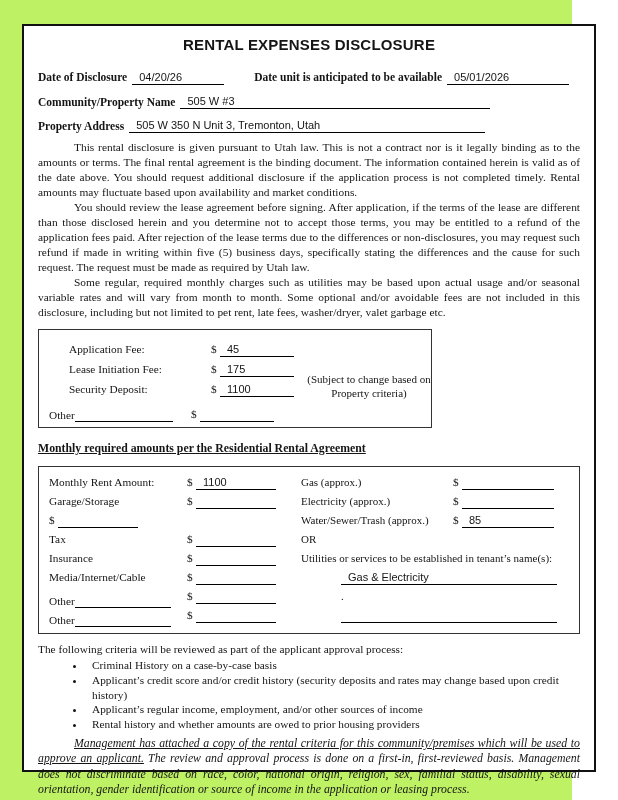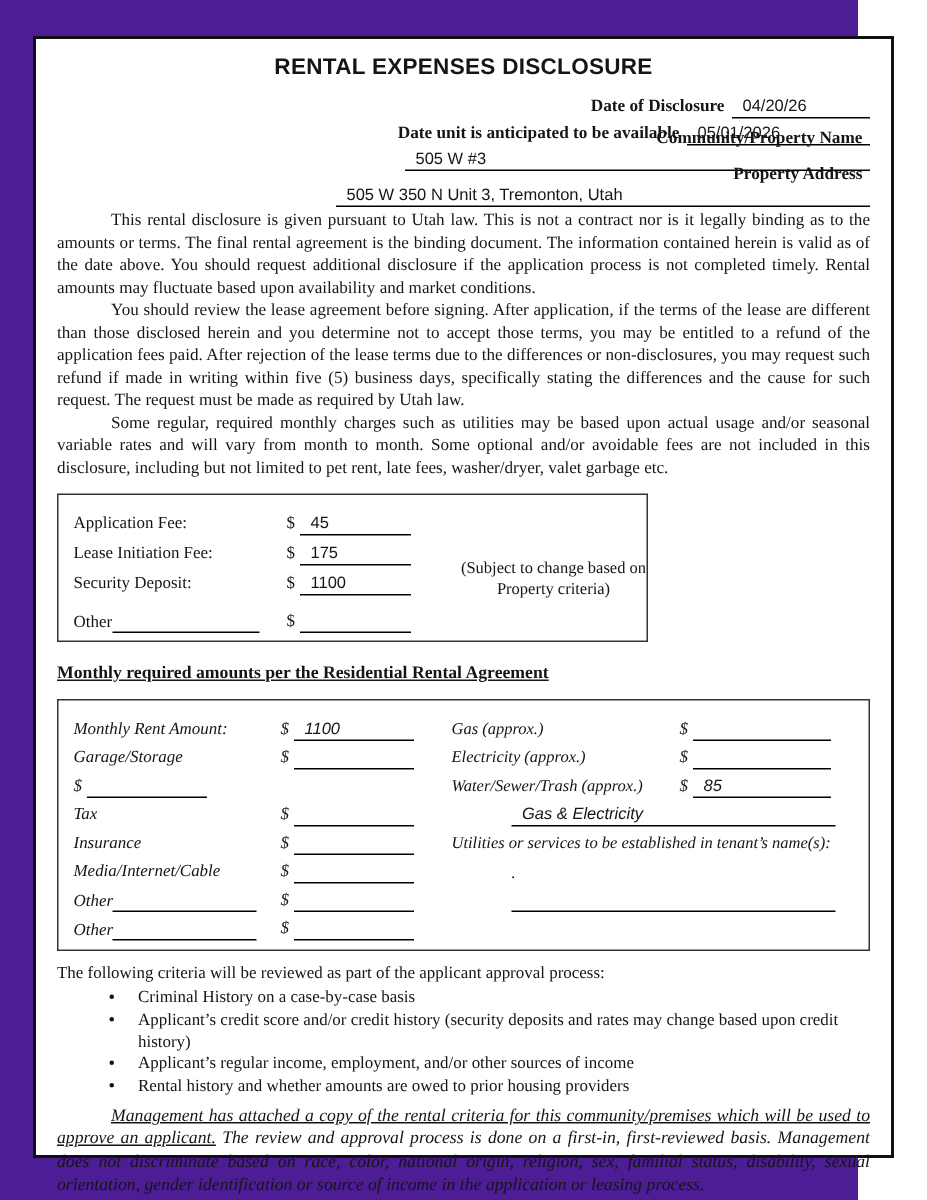--- a/index.html
+++ b/index.html
@@ -1,50 +1,50 @@
 <!DOCTYPE html>
 <html><head>
 <meta charset="utf-8">
 <style>
   html,body{margin:0;padding:0;background:#fff;}
-  .canvas{position:relative;width:572px;height:800px;background:#4c1d95;font-family:"Liberation Serif","DejaVu Serif",serif;color:#151515;}
+  .canvas{position:relative;width:572px;height:800px;background:#bef264;font-family:"Liberation Serif","DejaVu Serif",serif;color:#151515;}
   .page{position:absolute;left:22px;top:24px;width:574px;height:748px;border:2px solid #111;box-sizing:border-box;background:#fff;}
   .content{padding:8px 14px 6px;box-sizing:border-box;height:100%;}
   .title{text-align:center;font-family:"Liberation Sans","DejaVu Sans",sans-serif;font-weight:bold;font-size:15px;letter-spacing:.2px;margin:2px 0 8px;}
   
-  .hrow{display:flex;align-items:flex-end;height:24px;flex-direction:column;}
+  .hrow{display:flex;align-items:flex-end;height:24px;}
   .lbl{font-weight:bold;font-size:11.5px;white-space:nowrap;padding-right:5px;line-height:14px;}
   .fline{display:inline-block;border-bottom:1px solid #000;height:15px;line-height:14px;
          font-family:"Liberation Sans","DejaVu Sans",sans-serif;font-size:11px;padding-left:7px;
          vertical-align:bottom;box-sizing:border-box;white-space:nowrap;}
   .w92{width:92px;} .w122{width:122px;} .w310{width:310px;} .w356{width:356px;}
   .gap30{margin-left:30px;}
   
   .paras{margin-top:7px;}
   .paras p{margin:0;font-size:11.4px;line-height:15px;text-align:justify;text-indent:36px;}
   
   .onetime{display:flex;margin-top:9px;}
   .ot-head,.mon-head{font-weight:bold;font-size:11.8px;text-decoration:underline;white-space:nowrap;}
   .ot-head{width:146px;padding-top:2px;}
   .ot-box{position:relative;flex:0 0 auto;width:394px;border:1.5px solid #333;box-sizing:border-box;padding:7px 10px 5px;}
   .ot-row{display:flex;align-items:flex-end;height:20px;font-size:11.3px;}
-  .ot-lab{width:142px;line-height:15px;white-space:nowrap;}
+  .ot-lab{width:142px;line-height:15px;white-space:nowrap;margin-left:20px;}
   .cur{width:9px;line-height:15px;}
   .money{width:74px;}
   .ot-other{width:142px;display:flex;align-items:flex-end;}
   .ot-other .oline{flex:0 0 auto;width:98px;}
   .ot-note{position:absolute;left:252px;top:42px;width:156px;text-align:center;font-size:11px;line-height:14px;}
   .mt4{margin-top:5px;}
   
   .mon-head{margin-top:13px;}
   .mon-box{margin-top:10px;border:1.5px solid #333;box-sizing:border-box;display:flex;padding:8px 10px 6px;}
   .mcol{display:flex;flex-direction:column;}
   .mcol.left{width:252px;}
   .mcol.right{flex:1;}
-  .m-row{display:flex;align-items:flex-end;height:19px;font-size:11.3px;font-style:italic;}
+  .m-row{display:flex;height:19px;font-size:11.3px;}
   .m-lab{width:138px;line-height:15px;white-space:nowrap;}
   .m-lab2{width:152px;line-height:15px;white-space:nowrap;font-size:11px;}
   .mline{width:80px;} .mline2{width:92px;}
   .m-other{width:138px;display:flex;align-items:flex-end;}
   .m-other .oline{flex:0 0 auto;width:96px;}
   .util-lab{font-size:11px;white-space:nowrap;line-height:15px;}
   .util-line{margin-left:40px;width:216px;}
   .dot{margin-left:40px;font-size:11px;line-height:14px;}
   
   .criteria{margin-top:8px;font-size:11.3px;}
@@ -179,24 +179,27 @@
             <span class="m-lab2">Electricity (approx.)</span>
             <span class="cur">$</span>
             <span class="fline mline2"></span>
           </div>
           <div class="m-row">
             <span class="m-lab2">Water/Sewer/Trash (approx.)</span>
             <span class="cur">$</span>
             <span class="fline mline2">85</span>
           </div>
           <div class="m-row">
+            <span class="m-lab2">OR</span>
+          </div>
+          <div class="m-row">
+            <span class="util-lab">Utilities or services to be established in tenant’s name(s):</span>
+          </div>
+          <div class="m-row">
             <span class="fline util-line">Gas &amp; Electricity</span>
-          </div>
-          <div class="m-row">
-            <span class="util-lab">Utilities or services to be established in tenant’s name(s):</span>
           </div>
           <div class="m-row">
             <span class="dot">.</span>
           </div>
           <div class="m-row">
             <span class="fline util-line"></span>
           </div>
         </div>
       </div>
 

